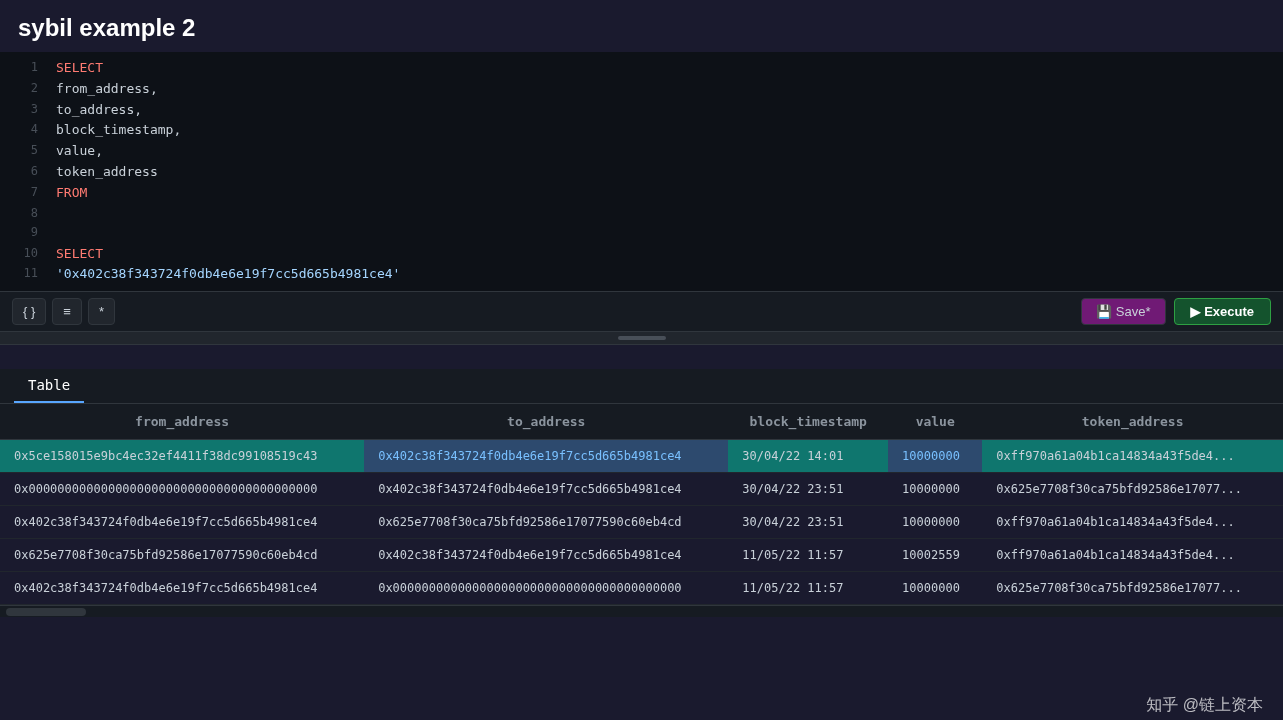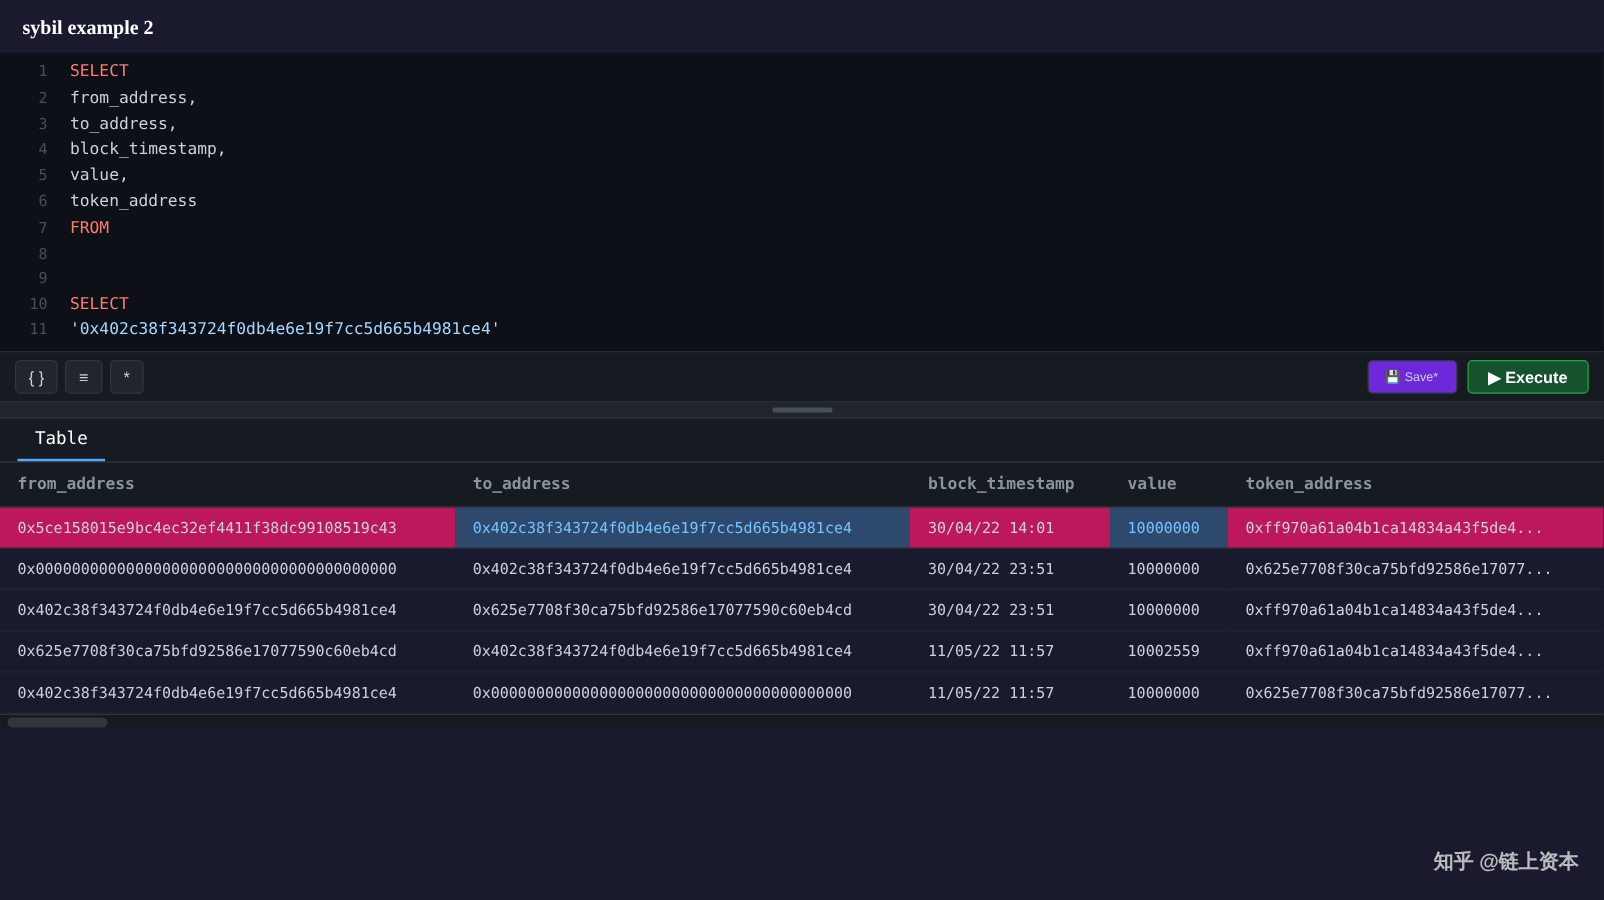--- a/index.html
+++ b/index.html
@@ -8,24 +8,24 @@
       color: #c9d1d9;
       font-family: 'Consolas', 'Monaco', monospace;
       font-size: 13px;
       height: 720px;
       overflow: hidden;
     }
 
     
     .page-title {
       color: #fff;
-      font-size: 16px;
+      font-size: 24px;
       font-weight: bold;
       padding: 14px 18px 10px;
-      font-family: Liberation Serif, serif;
+      font-family: Liberation Sans, sans-serif;
     }
 
     
     .code-editor {
       background: #0d1117;
       padding: 0;
       border-bottom: 1px solid #30363d;
     }
 
     .code-lines {
@@ -83,47 +83,48 @@
       cursor: pointer;
       font-size: 13px;
     }
 
     .toolbar-right {
       display: flex;
       gap: 8px;
     }
 
     .save-btn {
-      background: #6d28d9;
+      background: #701a75;
       border: 1px solid #30363d;
       color: #c9d1d9;
       padding: 5px 14px;
       border-radius: 4px;
       cursor: pointer;
-      font-size: 10px;
+      font-size: 13px;
     }
 
     .execute-btn {
       background: #14532d;
       border: 1px solid #2ea043;
       color: #fff;
       padding: 5px 16px;
       border-radius: 4px;
       cursor: pointer;
       font-size: 13px;
       font-weight: bold;
     }
 
     
     .tabs-row {
       display: flex;
       border-bottom: 1px solid #30363d;
       padding: 0 14px;
       background: #161b22;
       gap: 8px;
+      margin-top: 24px;
     }
 
     .tab {
       padding: 8px 14px;
       cursor: pointer;
       border-bottom: 2px solid transparent;
       font-size: 14px;
       color: #8b949e;
     }
 
@@ -144,35 +145,35 @@
       border-collapse: collapse;
       width: 100%;
       min-width: 1200px;
     }
 
     thead th {
       background: #161b22;
       color: #8b949e;
       font-weight: 600;
       padding: 10px 14px;
-      text-align: left;
+      text-align: center;
       border-bottom: 1px solid #30363d;
       font-size: 13px;
       white-space: nowrap;
       position: sticky;
       top: 0;
       z-index: 2;
     }
 
     tbody tr {
       border-bottom: 1px solid #21262d;
     }
 
     tbody tr.highlighted {
-      background: #be185d;
+      background: #0f766e;
       margin-top: 44px;
     }
 
     tbody td {
       padding: 9px 14px;
       font-size: 12px;
       white-space: nowrap;
       color: #c9d1d9;
     }
 
@@ -190,26 +191,26 @@
       background: #161b22;
     }
     .table-wrapper::-webkit-scrollbar-thumb {
       background: #30363d;
       border-radius: 4px;
     }
 
     
     .watermark {
       position: fixed;
-      bottom: 20px;
+      bottom: 4px;
       right: 20px;
       color: rgba(255,255,255,0.7);
       font-family: sans-serif;
       font-size: 16px;
-      font-weight: bold;
+      font-weight: normal;
       pointer-events: none;
       margin-top: 28px;
     }
 
     
     .bottom-scroll {
       background: #161b22;
       height: 12px;
       border-top: 1px solid #30363d;
       display: flex;

